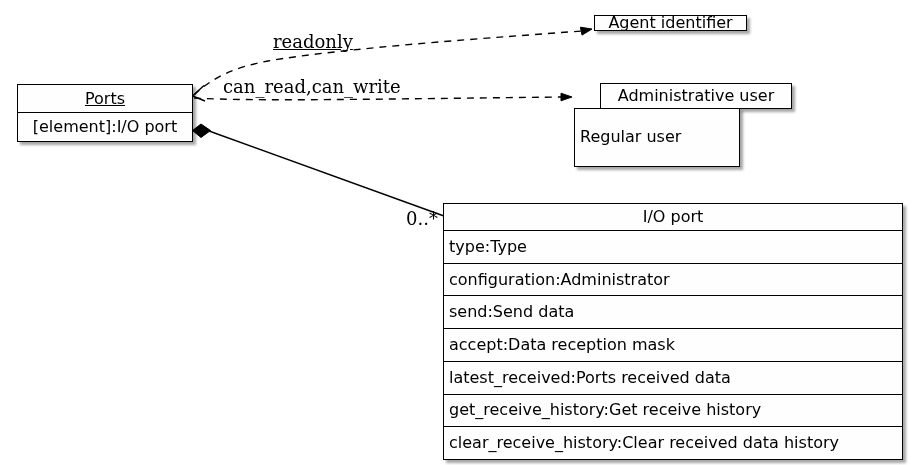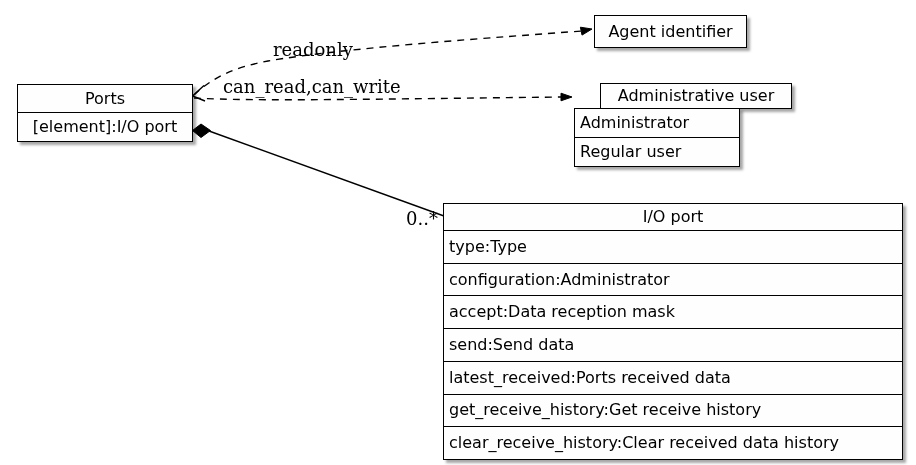--- a/index.html
+++ b/index.html
@@ -41,44 +41,43 @@
     <path class="dashed" d="M 194,98 C 252,101.5 382,99 561,97"></path>
     <polygon points="572,97 561,93.2 561,100.8"></polygon>
 
     <polyline points="204,85.5 192.5,96 205,101"></polyline>
 
     <line x1="209" y1="131" x2="444" y2="216"></line>
     <polygon points="192.5,130.5 201,124 210.5,130.5 201,137.5"></polygon>
   </svg>
 
   <div class="node" style="left:17px;top:84px;width:176px;height:58px;">
-    <div class="row center" style="height:27px;">Ports</div>
+    <div class="row center" style="height:27px;text-decoration:underline;">Ports</div>
     <div class="row center grow">[element]:I/O port</div>
   </div>
 
-  <div class="node" style="left:594px;top:15px;width:153px;height:33px;">
+  <div class="node" style="left:594px;top:15px;width:153px;height:16px;">
     <div class="row center grow">Agent identifier</div>
   </div>
 
   <div class="node" style="left:600px;top:83px;width:192px;height:26px;">
     <div class="row center grow">Administrative user</div>
   </div>
   <div class="node" style="left:574px;top:107.5px;width:166px;height:59px;">
-    <div class="row grow">Administrator</div>
     <div class="row grow">Regular user</div>
   </div>
 
   <div class="node" style="left:443px;top:203px;width:460px;height:257px;">
     <div class="row center" style="height:26px;flex:none;">I/O port</div>
     <div class="row grow">type:Type</div>
     <div class="row grow">configuration:Administrator</div>
+    <div class="row grow">send:Send data</div>
     <div class="row grow">accept:Data reception mask</div>
-    <div class="row grow">send:Send data</div>
     <div class="row grow">latest_received:Ports received data</div>
     <div class="row grow">get_receive_history:Get receive history</div>
     <div class="row grow">clear_receive_history:Clear received data history</div>
   </div>
 
-  <div class="edge-label" style="left:273px;top:40px;">readonly</div>
+  <div class="edge-label" style="left:273px;top:32px;text-decoration:underline;">readonly</div>
   <div class="edge-label" style="left:223px;top:77px;">can_read,can_write</div>
   <div class="edge-label" style="left:406px;top:209px;">0..*</div>
 
 </div>
 
 </body></html>

